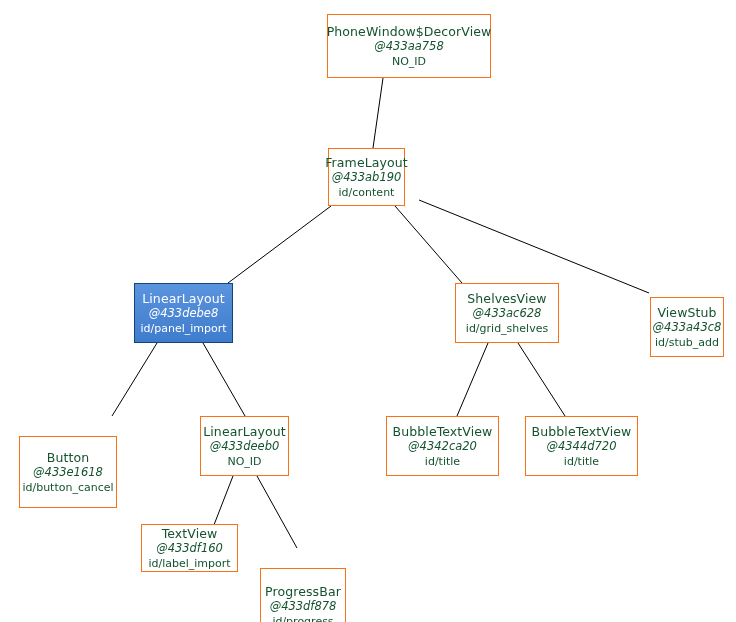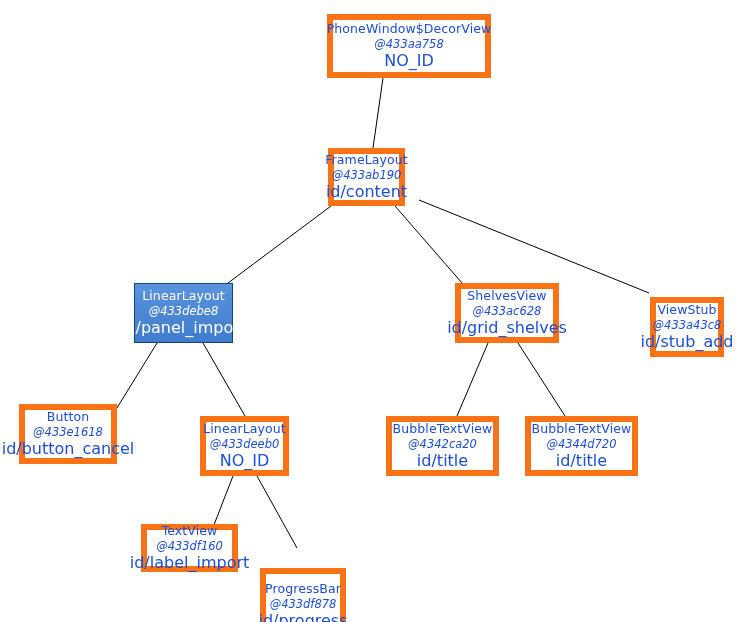--- a/index.html
+++ b/index.html
@@ -22,49 +22,49 @@
   svg.edge-layer {
     position: absolute;
     left: 0;
     top: 0;
     width: 736px;
     height: 622px;
   }
   .node {
     position: absolute;
     box-sizing: border-box;
-    border: 6px solid #f97316;
+    border: 1px solid #f97316;
     background: #ffffff;
     display: flex;
     flex-direction: column;
     align-items: center;
     justify-content: center;
     text-align: center;
-    color: #1d4ed8;
+    color: #14532d;
     line-height: 1.0;
   }
   .node.selected {
     border: 1px solid #13447a;
     background: #4a86d6;
     background: linear-gradient(to bottom, #5b94de 0%, #3f7ccd 100%);
     color: #ffffff;
   }
   .node-class {
     font-size: 12.5px;
     letter-spacing: 0.1px;
     white-space: nowrap;
   }
   .node-hash {
     font-size: 11.5px;
     margin-top: 3px;
     white-space: nowrap;
     font-style: italic;
   }
   .node-id {
-    font-size: 16px;
+    font-size: 11px;
     margin-top: 3px;
     white-space: nowrap;
   }
 </style>
 </head>
 <body>
 
 <div id="diagram-root">
   <svg class="edge-layer" viewBox="0 0 736 622" xmlns="http://www.w3.org/2000/svg">
       <line x1="383" y1="78" x2="373" y2="148" stroke="#000000" stroke-width="1"></line>
@@ -97,21 +97,21 @@
       <div class="node" style="left: 455px; top: 283px; width: 104px; height: 60px;">
         <div class="node-class">ShelvesView</div>
         <div class="node-hash">@433ac628</div>
         <div class="node-id">id/grid_shelves</div>
       </div>
       <div class="node" style="left: 650px; top: 297px; width: 74px; height: 60px;">
         <div class="node-class">ViewStub</div>
         <div class="node-hash">@433a43c8</div>
         <div class="node-id">id/stub_add</div>
       </div>
-      <div class="node" style="left: 19px; top: 404px; width: 98px; height: 60px;">
+      <div class="node" style="left: 19px; top: 436px; width: 98px; height: 72px;">
         <div class="node-class">Button</div>
         <div class="node-hash">@433e1618</div>
         <div class="node-id">id/button_cancel</div>
       </div>
       <div class="node" style="left: 200px; top: 416px; width: 89px; height: 60px;">
         <div class="node-class">LinearLayout</div>
         <div class="node-hash">@433deeb0</div>
         <div class="node-id">NO_ID</div>
       </div>
       <div class="node" style="left: 386px; top: 416px; width: 113px; height: 60px;">

